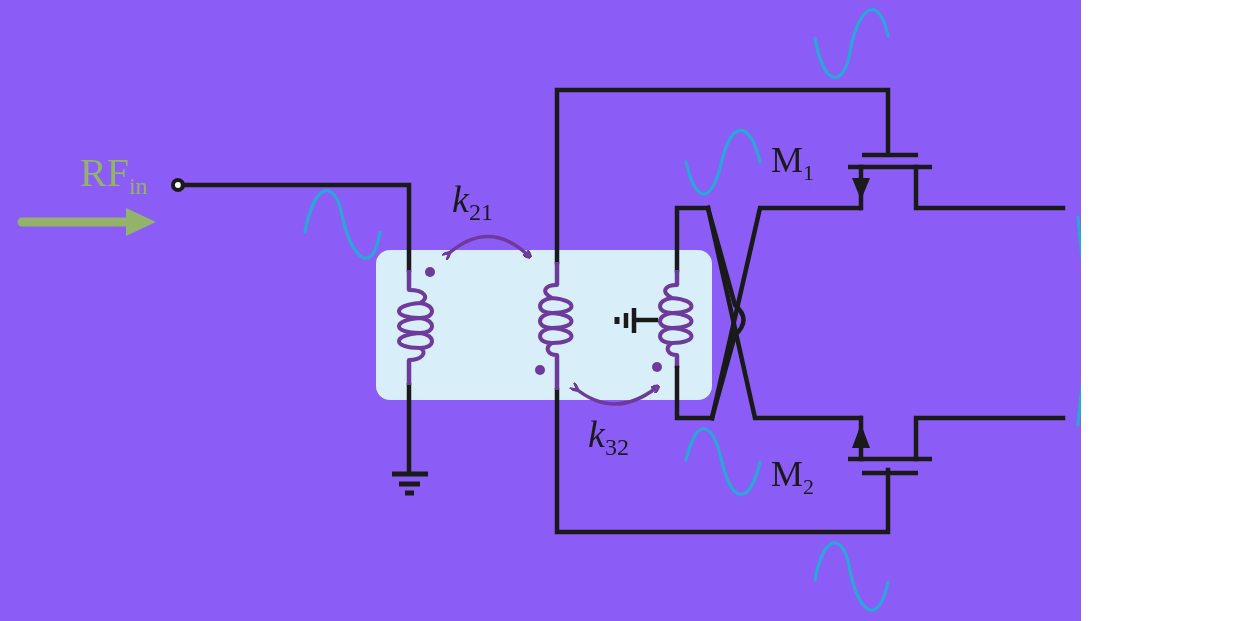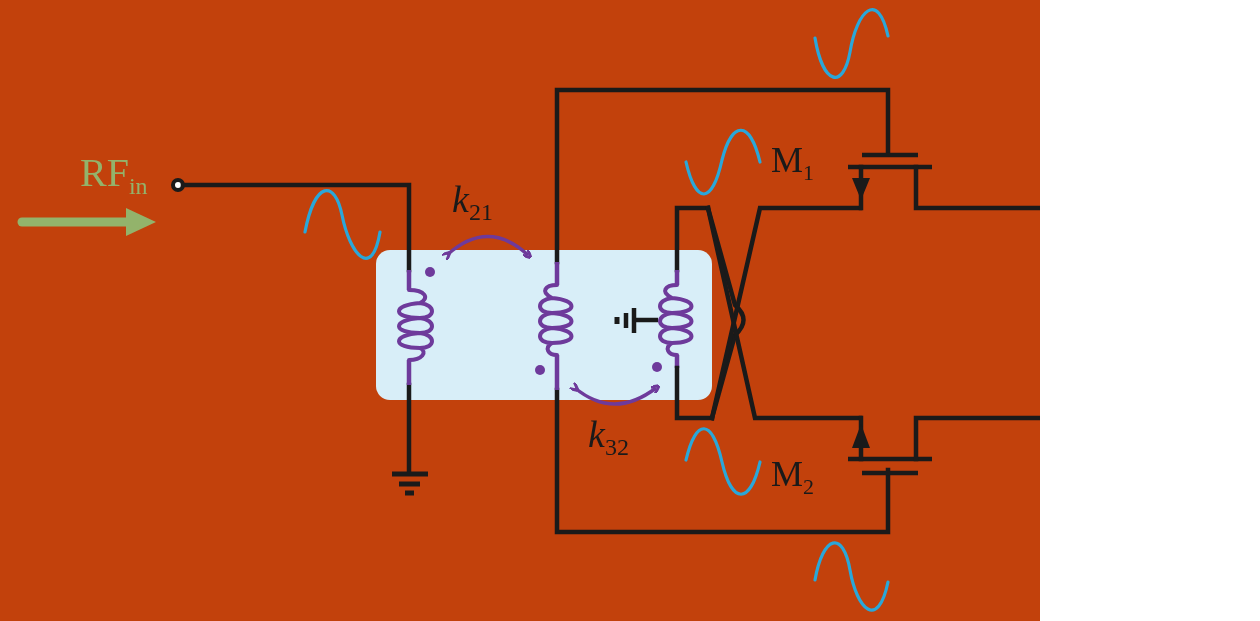--- a/index.html
+++ b/index.html
@@ -1,16 +1,16 @@
 <!DOCTYPE html>
 <html><head>
 <meta charset="utf-8">
 <style>
   html, body { margin: 0; padding: 0; background: #ffffff; }
-  #canvas { position: relative; width: 1040px; height: 621px; overflow: hidden; background: #c2410c; }
+  #canvas { position: relative; width: 1040px; height: 621px; overflow: hidden; background: #8b5cf6; padding-left: 41px; }
   svg { position: absolute; left: 0; top: 0; }
   .wire { fill: none; stroke: #1a1a1a; stroke-width: 4.5; stroke-linecap: square; stroke-linejoin: miter; }
   .coil { fill: none; stroke: #6e3a9b; stroke-width: 4; stroke-linecap: round; }
   .pwire { fill: none; stroke: #6e3a9b; stroke-width: 4.5; }
   .wave { fill: none; stroke: #2aa7d9; stroke-width: 3.2; stroke-linecap: round; }
   .arrow-line { fill: none; stroke: #93b36b; stroke-width: 9; stroke-linecap: round; }
   .coupling { fill: none; stroke: #6e3a9b; stroke-width: 3.5; }
   .lbl { font-family: "Liberation Serif", serif; fill: #1a1a1a; }
 </style>
 </head>

